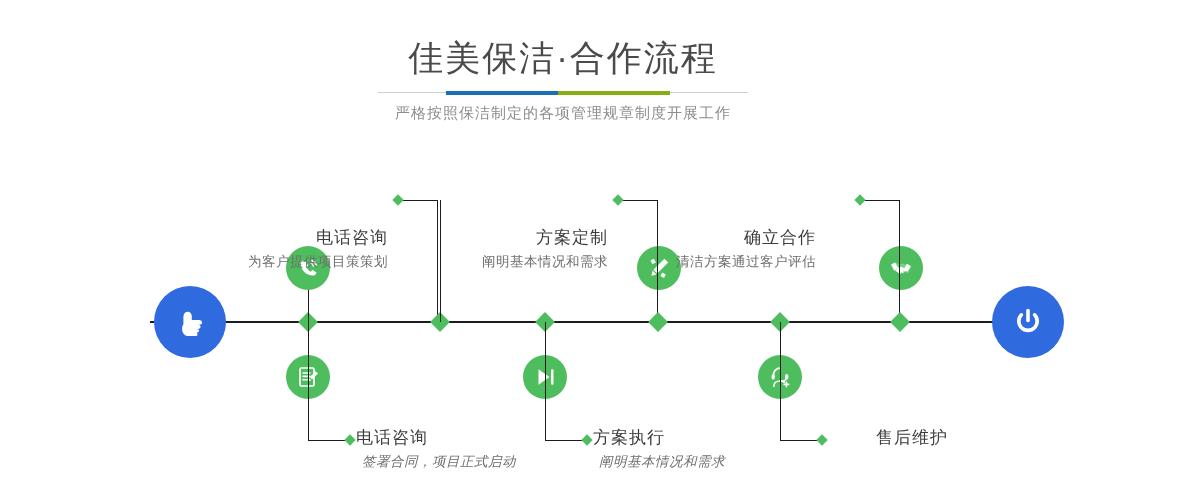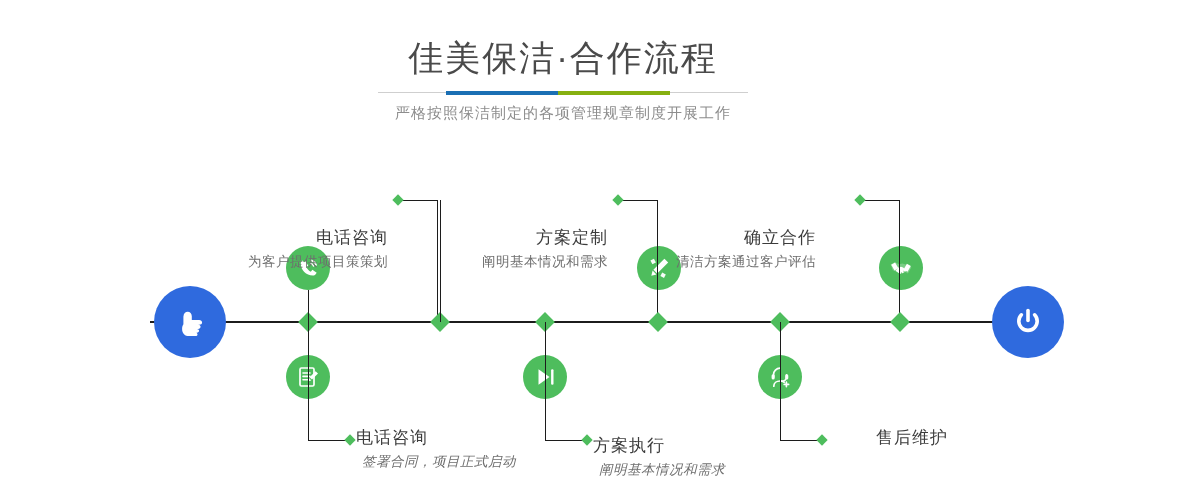--- a/index.html
+++ b/index.html
@@ -260,21 +260,21 @@
       <span>
         <svg width="26" height="26" viewBox="0 0 26 26">
           <path d="M6.5 5.2l11 7.8-11 7.8z" fill="#ffffff"></path>
           <rect x="19.1" y="5.2" width="2.4" height="15.6" rx="1.1" fill="#ffffff"></rect>
         </svg>
       </span>
     </div>
     <div class="stem" style="left:545px; top:322px; height:118px;"></div>
     <div class="elbow" style="left:545px; top:440px; width:42px;"></div>
     <div class="tip-dot" style="left:583px; top:436px;"></div>
-    <div class="label below" style="left:593px; top:427px;margin-top:8px;">
+    <div class="label below" style="left:593px; top:427px;">
       <div class="l-title">方案执行</div>
       <div class="l-desc">阐明基本情况和需求</div>
     </div>
 
     <div class="node" style="left:773px;"></div>
     <div class="stem" style="left:780px; top:322px; height:118px;"></div>
     <div class="badge" style="left:879px; top:246px;">
       <span>
         <svg width="26" height="26" viewBox="0 0 26 26">
           <path d="M2.6 9.6l4.2-2.4 4.4 2 3-.7 5.4 1.6 3.8 2.2-3.5 6.1-2.4-1.4-3.1 1.6-4.2-1.3-5.4-2.1z" fill="#ffffff" opacity="0.25"></path>

